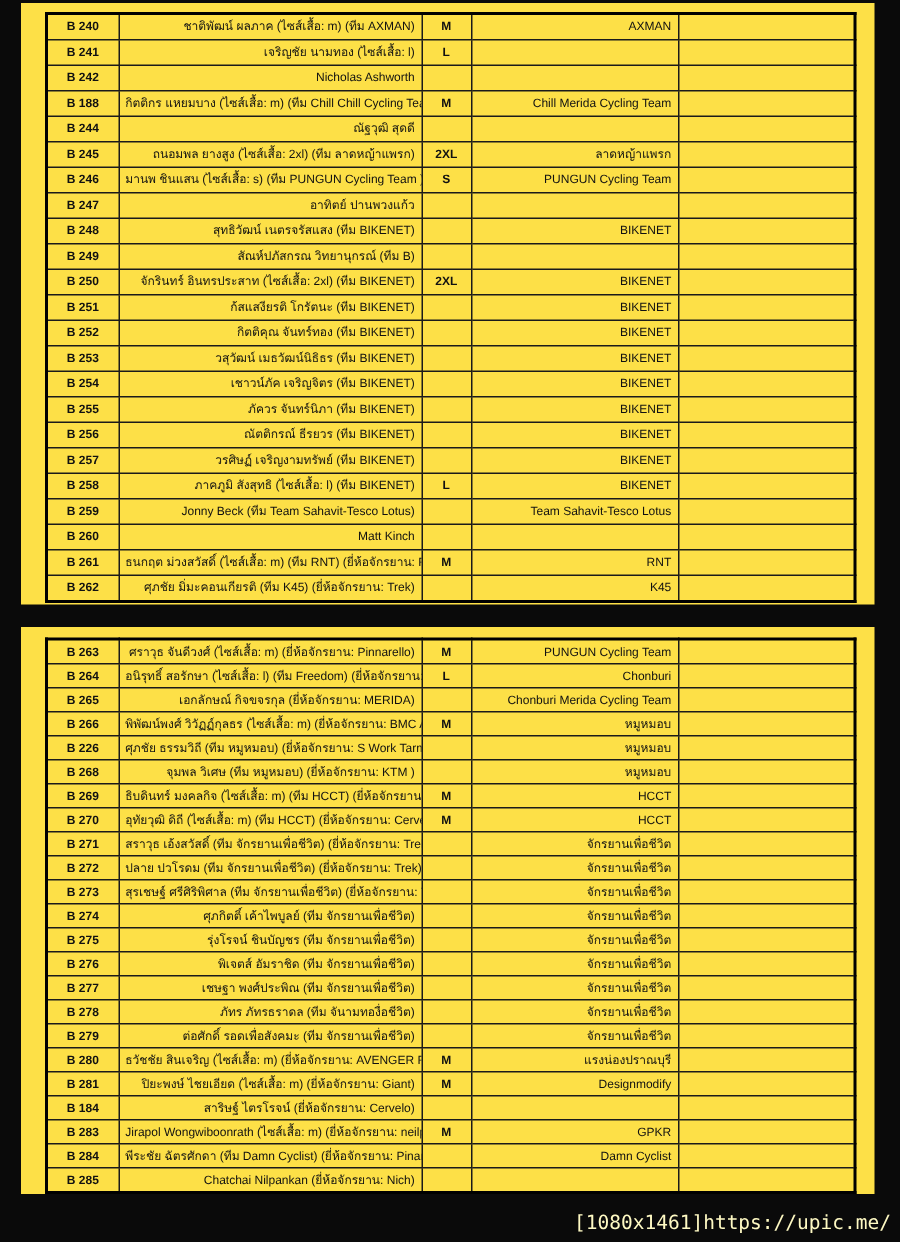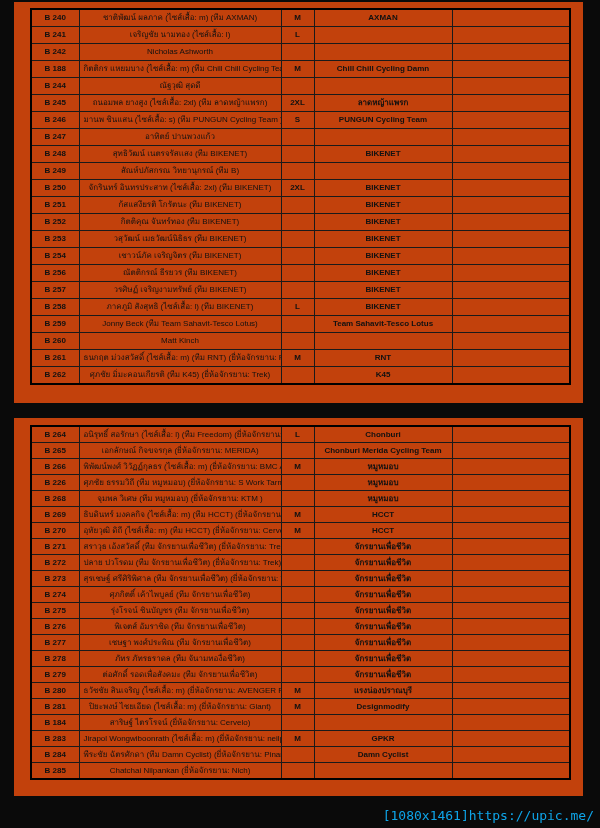--- a/index.html
+++ b/index.html
@@ -11,21 +11,21 @@
   .canvas {
     position: relative;
     width: 600px; height: 828px;
     background: #0a0a0a;
     overflow: hidden;
   }
   .panel {
     position: absolute;
     left: 14px;
     width: 569px;
-    background: #c2410c;
+    background: #fde047;
   }
   .panel-1 { top: 2px; height: 401px; }
   .panel-2 { top: 418px; height: 378px; }
 
   table.reg-table {
     position: absolute;
     left: 16px;
     border-collapse: collapse;
     table-layout: fixed;
     width: 539px;
@@ -41,30 +41,30 @@
     line-height: 1;
     color: #111;
     vertical-align: middle;
     overflow: hidden;
     white-space: nowrap;
   }
   .panel-1 td { height: 16px; }
   .panel-2 td { height: 15px; }
 
   td.cell-id   { text-align: center; font-weight: bold; }
-  td.cell-name { text-align: center; }
+  td.cell-name { text-align: right; }
   td.cell-size { text-align: center; font-weight: bold; }
-  td.cell-team { text-align: center; font-weight: bold; }
+  td.cell-team { text-align: right; font-weight: normal; }
   td.cell-note { }
 
   .watermark {
     position: absolute;
     right: 6px;
     bottom: 5px;
-    color: #0ea5e9;
+    color: #fef9c3;
     font-family: "DejaVu Sans Mono", monospace;
     font-size: 13px;
     letter-spacing: 0px;
   }
 </style>
 </head>
 <body>
 
 <div class="canvas">
 
@@ -96,21 +96,21 @@
             <td class="cell-id">B 242</td>
             <td class="cell-name">Nicholas Ashworth</td>
             <td class="cell-size"></td>
             <td class="cell-team"></td>
             <td class="cell-note"></td>
           </tr>
           <tr>
             <td class="cell-id">B 188</td>
             <td class="cell-name">กิตติกร แหยมบาง (ไซส์เสื้อ: m) (ทีม Chill Chill Cycling Team)</td>
             <td class="cell-size">M</td>
-            <td class="cell-team">Chill Chill Cycling Damn</td>
+            <td class="cell-team">Chill Merida Cycling Team</td>
             <td class="cell-note"></td>
           </tr>
           <tr>
             <td class="cell-id">B 244</td>
             <td class="cell-name">ณัฐวุฒิ สุดดี</td>
             <td class="cell-size"></td>
             <td class="cell-team"></td>
             <td class="cell-note"></td>
           </tr>
           <tr>
@@ -172,20 +172,27 @@
           <tr>
             <td class="cell-id">B 253</td>
             <td class="cell-name">วสุวัฒน์ เมธวัฒน์นิธิธร (ทีม BIKENET)</td>
             <td class="cell-size"></td>
             <td class="cell-team">BIKENET</td>
             <td class="cell-note"></td>
           </tr>
           <tr>
             <td class="cell-id">B 254</td>
             <td class="cell-name">เชาวน์ภัค เจริญจิตร (ทีม BIKENET)</td>
+            <td class="cell-size"></td>
+            <td class="cell-team">BIKENET</td>
+            <td class="cell-note"></td>
+          </tr>
+          <tr>
+            <td class="cell-id">B 255</td>
+            <td class="cell-name">ภัควร จันทร์นิภา (ทีม BIKENET)</td>
             <td class="cell-size"></td>
             <td class="cell-team">BIKENET</td>
             <td class="cell-note"></td>
           </tr>
           <tr>
             <td class="cell-id">B 256</td>
             <td class="cell-name">ณัตติกรณ์ ธีรยวร (ทีม BIKENET)</td>
             <td class="cell-size"></td>
             <td class="cell-team">BIKENET</td>
             <td class="cell-note"></td>
@@ -240,20 +247,27 @@
     <table class="reg-table">
       <colgroup>
         <col style="width:48px">
         <col style="width:202px">
         <col style="width:33px">
         <col style="width:138px">
         <col style="width:118px">
       </colgroup>
       <tbody>
           <tr>
+            <td class="cell-id">B 263</td>
+            <td class="cell-name">ศราวุธ จันดีวงศ์ (ไซส์เสื้อ: m)  (ยี่ห้อจักรยาน: Pinnarello)</td>
+            <td class="cell-size">M</td>
+            <td class="cell-team">PUNGUN Cycling Team</td>
+            <td class="cell-note"></td>
+          </tr>
+          <tr>
             <td class="cell-id">B 264</td>
             <td class="cell-name">อนิรุทธิ์ สอรักษา (ไซส์เสื้อ: l) (ทีม Freedom) (ยี่ห้อจักรยาน: TREK)</td>
             <td class="cell-size">L</td>
             <td class="cell-team">Chonburi</td>
             <td class="cell-note"></td>
           </tr>
           <tr>
             <td class="cell-id">B 265</td>
             <td class="cell-name">เอกลักษณ์ กิจขจรกุล  (ยี่ห้อจักรยาน: MERIDA)</td>
             <td class="cell-size"></td>

